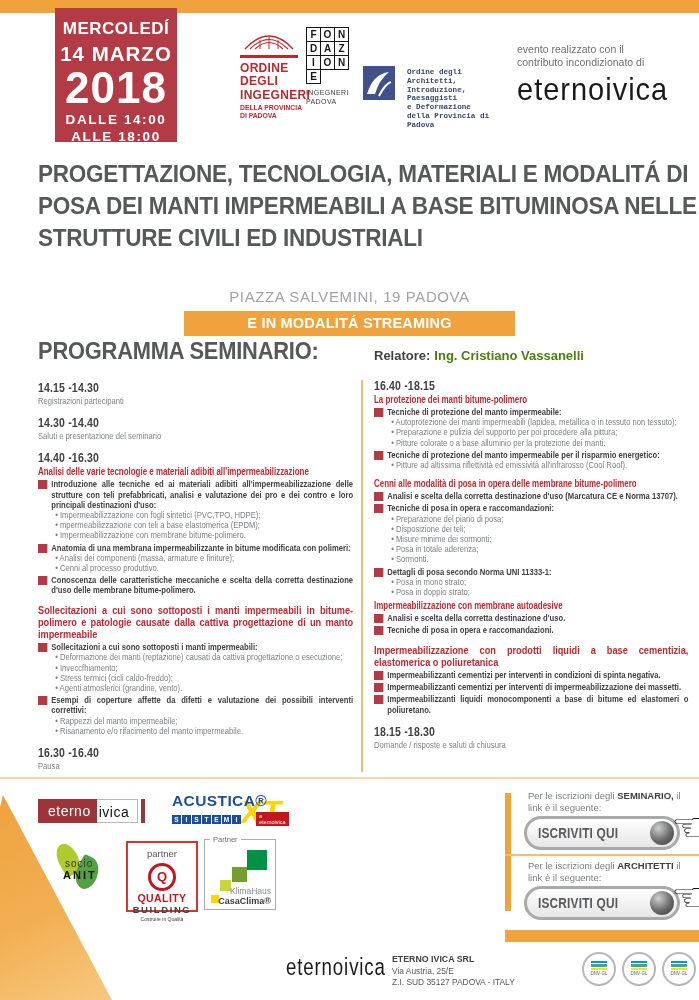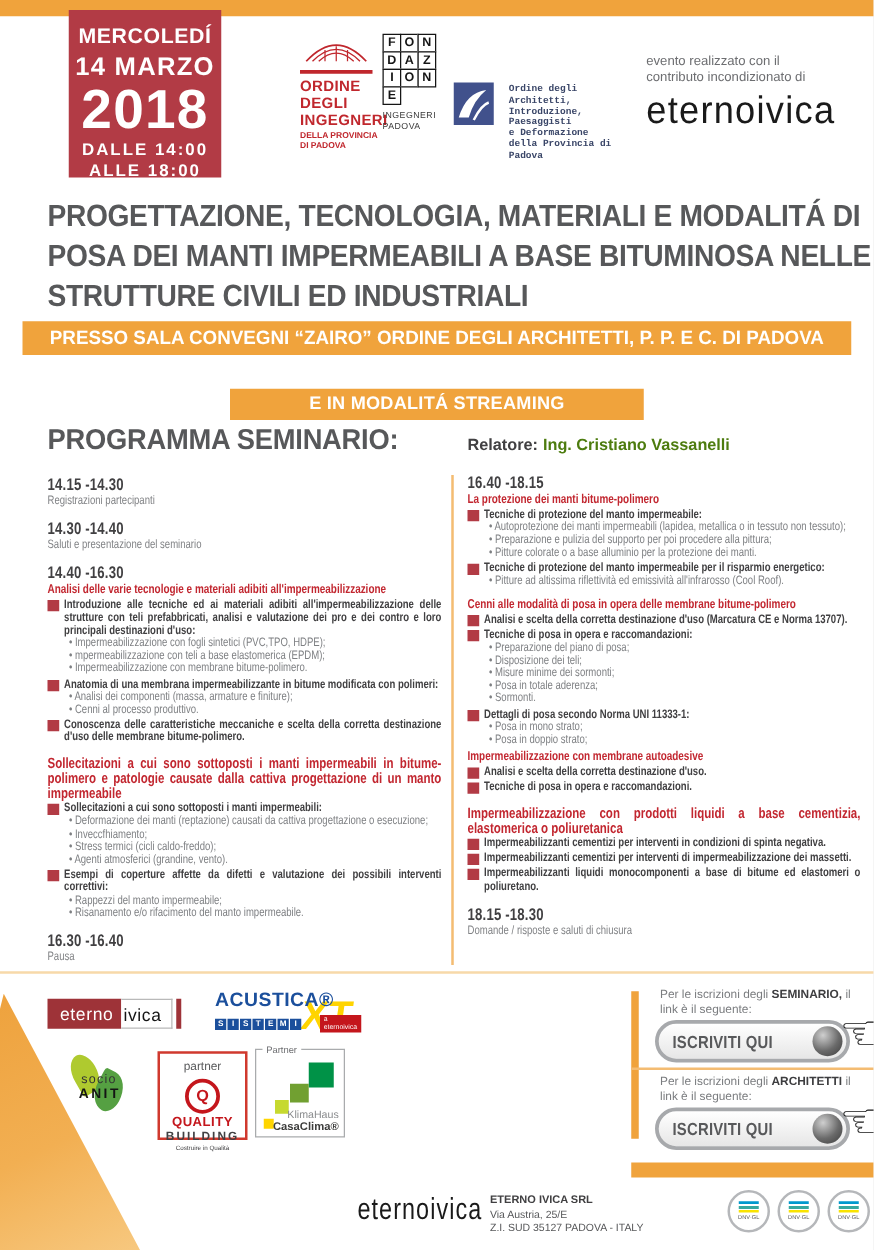--- a/index.html
+++ b/index.html
@@ -220,23 +220,21 @@
     </div>
     <div class="sp-brand">eternoivica</div>
   </div>
 
   <div class="abs title">
     <div>PROGETTAZIONE, TECNOLOGIA, MATERIALI E  MODALITÁ DI</div>
     <div>POSA DEI MANTI IMPERMEABILI A BASE BITUMINOSA NELLE</div>
     <div>STRUTTURE CIVILI ED INDUSTRIALI</div>
   </div>
 
-  <div class="abs venue-bar">
-    <div>PRESSO SALA CONVEGNI “ZAIRO” ORDINE DEGLI ARCHITETTI, P. P. E C. DI PADOVA</div>
-  </div>
+  <div class="abs address">PIAZZA SALVEMINI, 19 PADOVA</div>
   <div class="abs streaming-bar">E IN MODALITÁ STREAMING</div>
 
   <div class="abs prog-heading">PROGRAMMA SEMINARIO:</div>
   <div class="abs relatore">
     <span>Relatore:</span><span class="rel-name">Ing. Cristiano Vassanelli</span>
   </div>
 
   <div class="abs col-divider"></div>
   <div class="abs prog-col prog-col-left">
       <div class="prog-time">14.15 -14.30</div>

